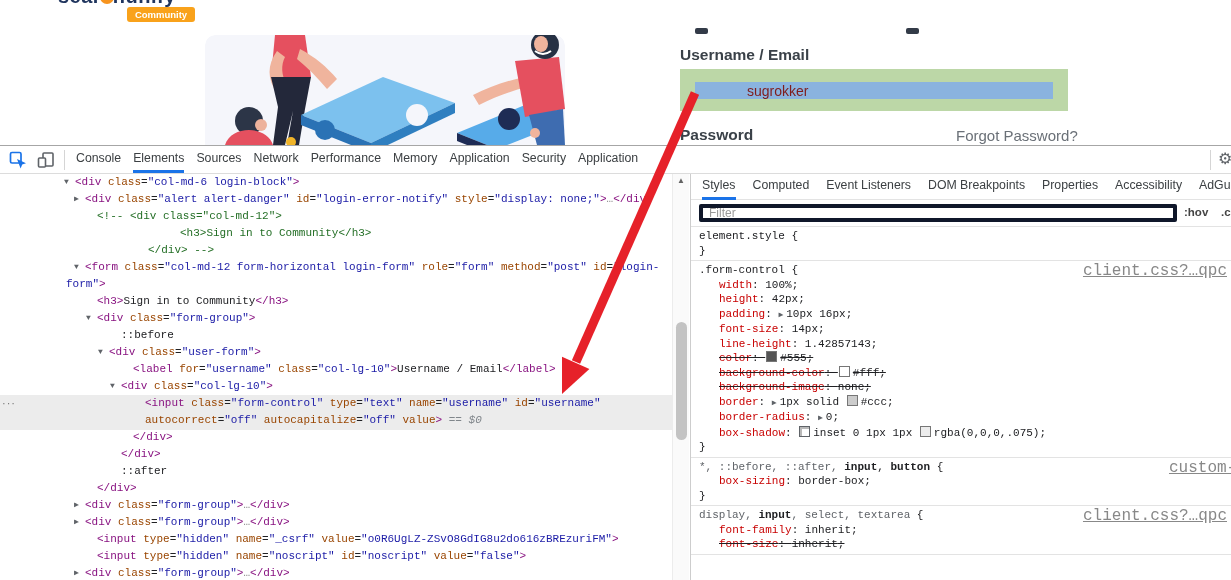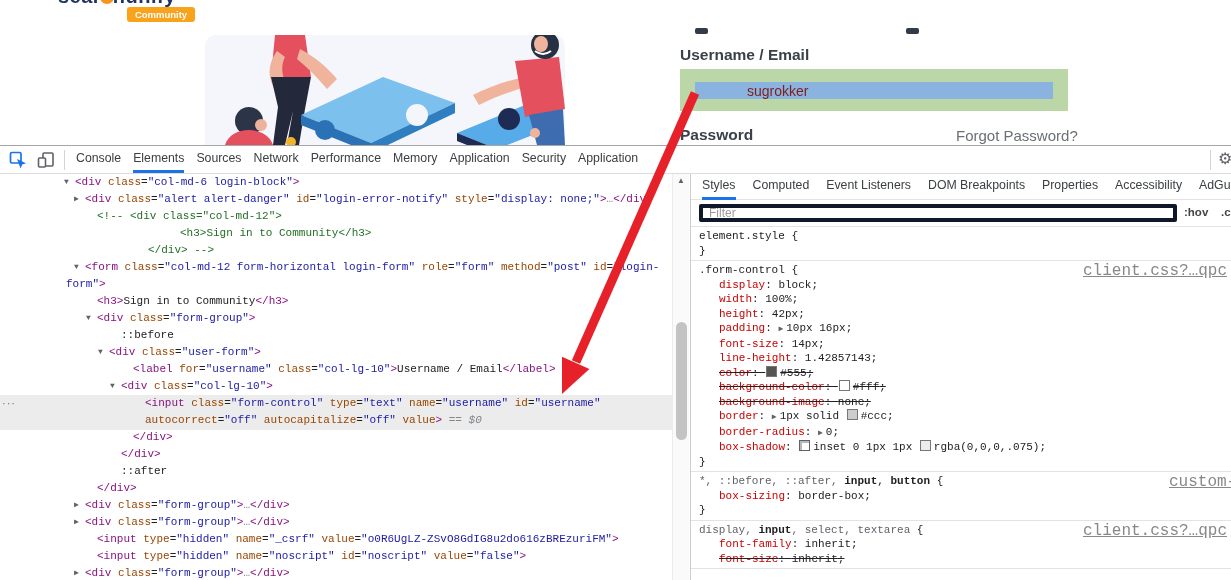--- a/index.html
+++ b/index.html
@@ -206,21 +206,20 @@
       <span class="hov">:hov</span>
       <span class="clsx">.cls</span>
     </div>
     <div class="rules" id="css-rules">
         <div class="rule">
           <div class="rule-h"><span class="sl-x">element.style {</span></div>
           <div class="rule-c">}</div>
         </div>
         <div class="rule">
           <div class="rule-h"><span class="sl-x">.form-control {</span><span class="src">client.css?…qpc</span></div>
-          <div class="decl"><span class="dname">display</span>: <span>block</span>;</div>
           <div class="decl"><span class="dname">width</span>: <span>100%</span>;</div>
           <div class="decl"><span class="dname">height</span>: <span>42px</span>;</div>
           <div class="decl"><span class="dname">padding</span>: <span class="varrow">▶</span><span>10px 16px</span>;</div>
           <div class="decl"><span class="dname">font-size</span>: <span>14px</span>;</div>
           <div class="decl"><span class="dname">line-height</span>: <span>1.42857143</span>;</div>
           <div class="decl strike"><span class="dname">color</span>: <span class="swatch" style="background: rgb(85, 85, 85);"></span><span>#555</span>;</div>
           <div class="decl strike"><span class="dname">background-color</span>: <span class="swatch" style="background: rgb(255, 255, 255);"></span><span>#fff</span>;</div>
           <div class="decl strike"><span class="dname">background-image</span>: <span>none</span>;</div>
           <div class="decl"><span class="dname">border</span>: <span class="varrow">▶</span><span>1px solid </span><span class="swatch" style="background: rgb(204, 204, 204);"></span><span>#ccc</span>;</div>
           <div class="decl"><span class="dname">border-radius</span>: <span class="varrow">▶</span><span>0</span>;</div>

